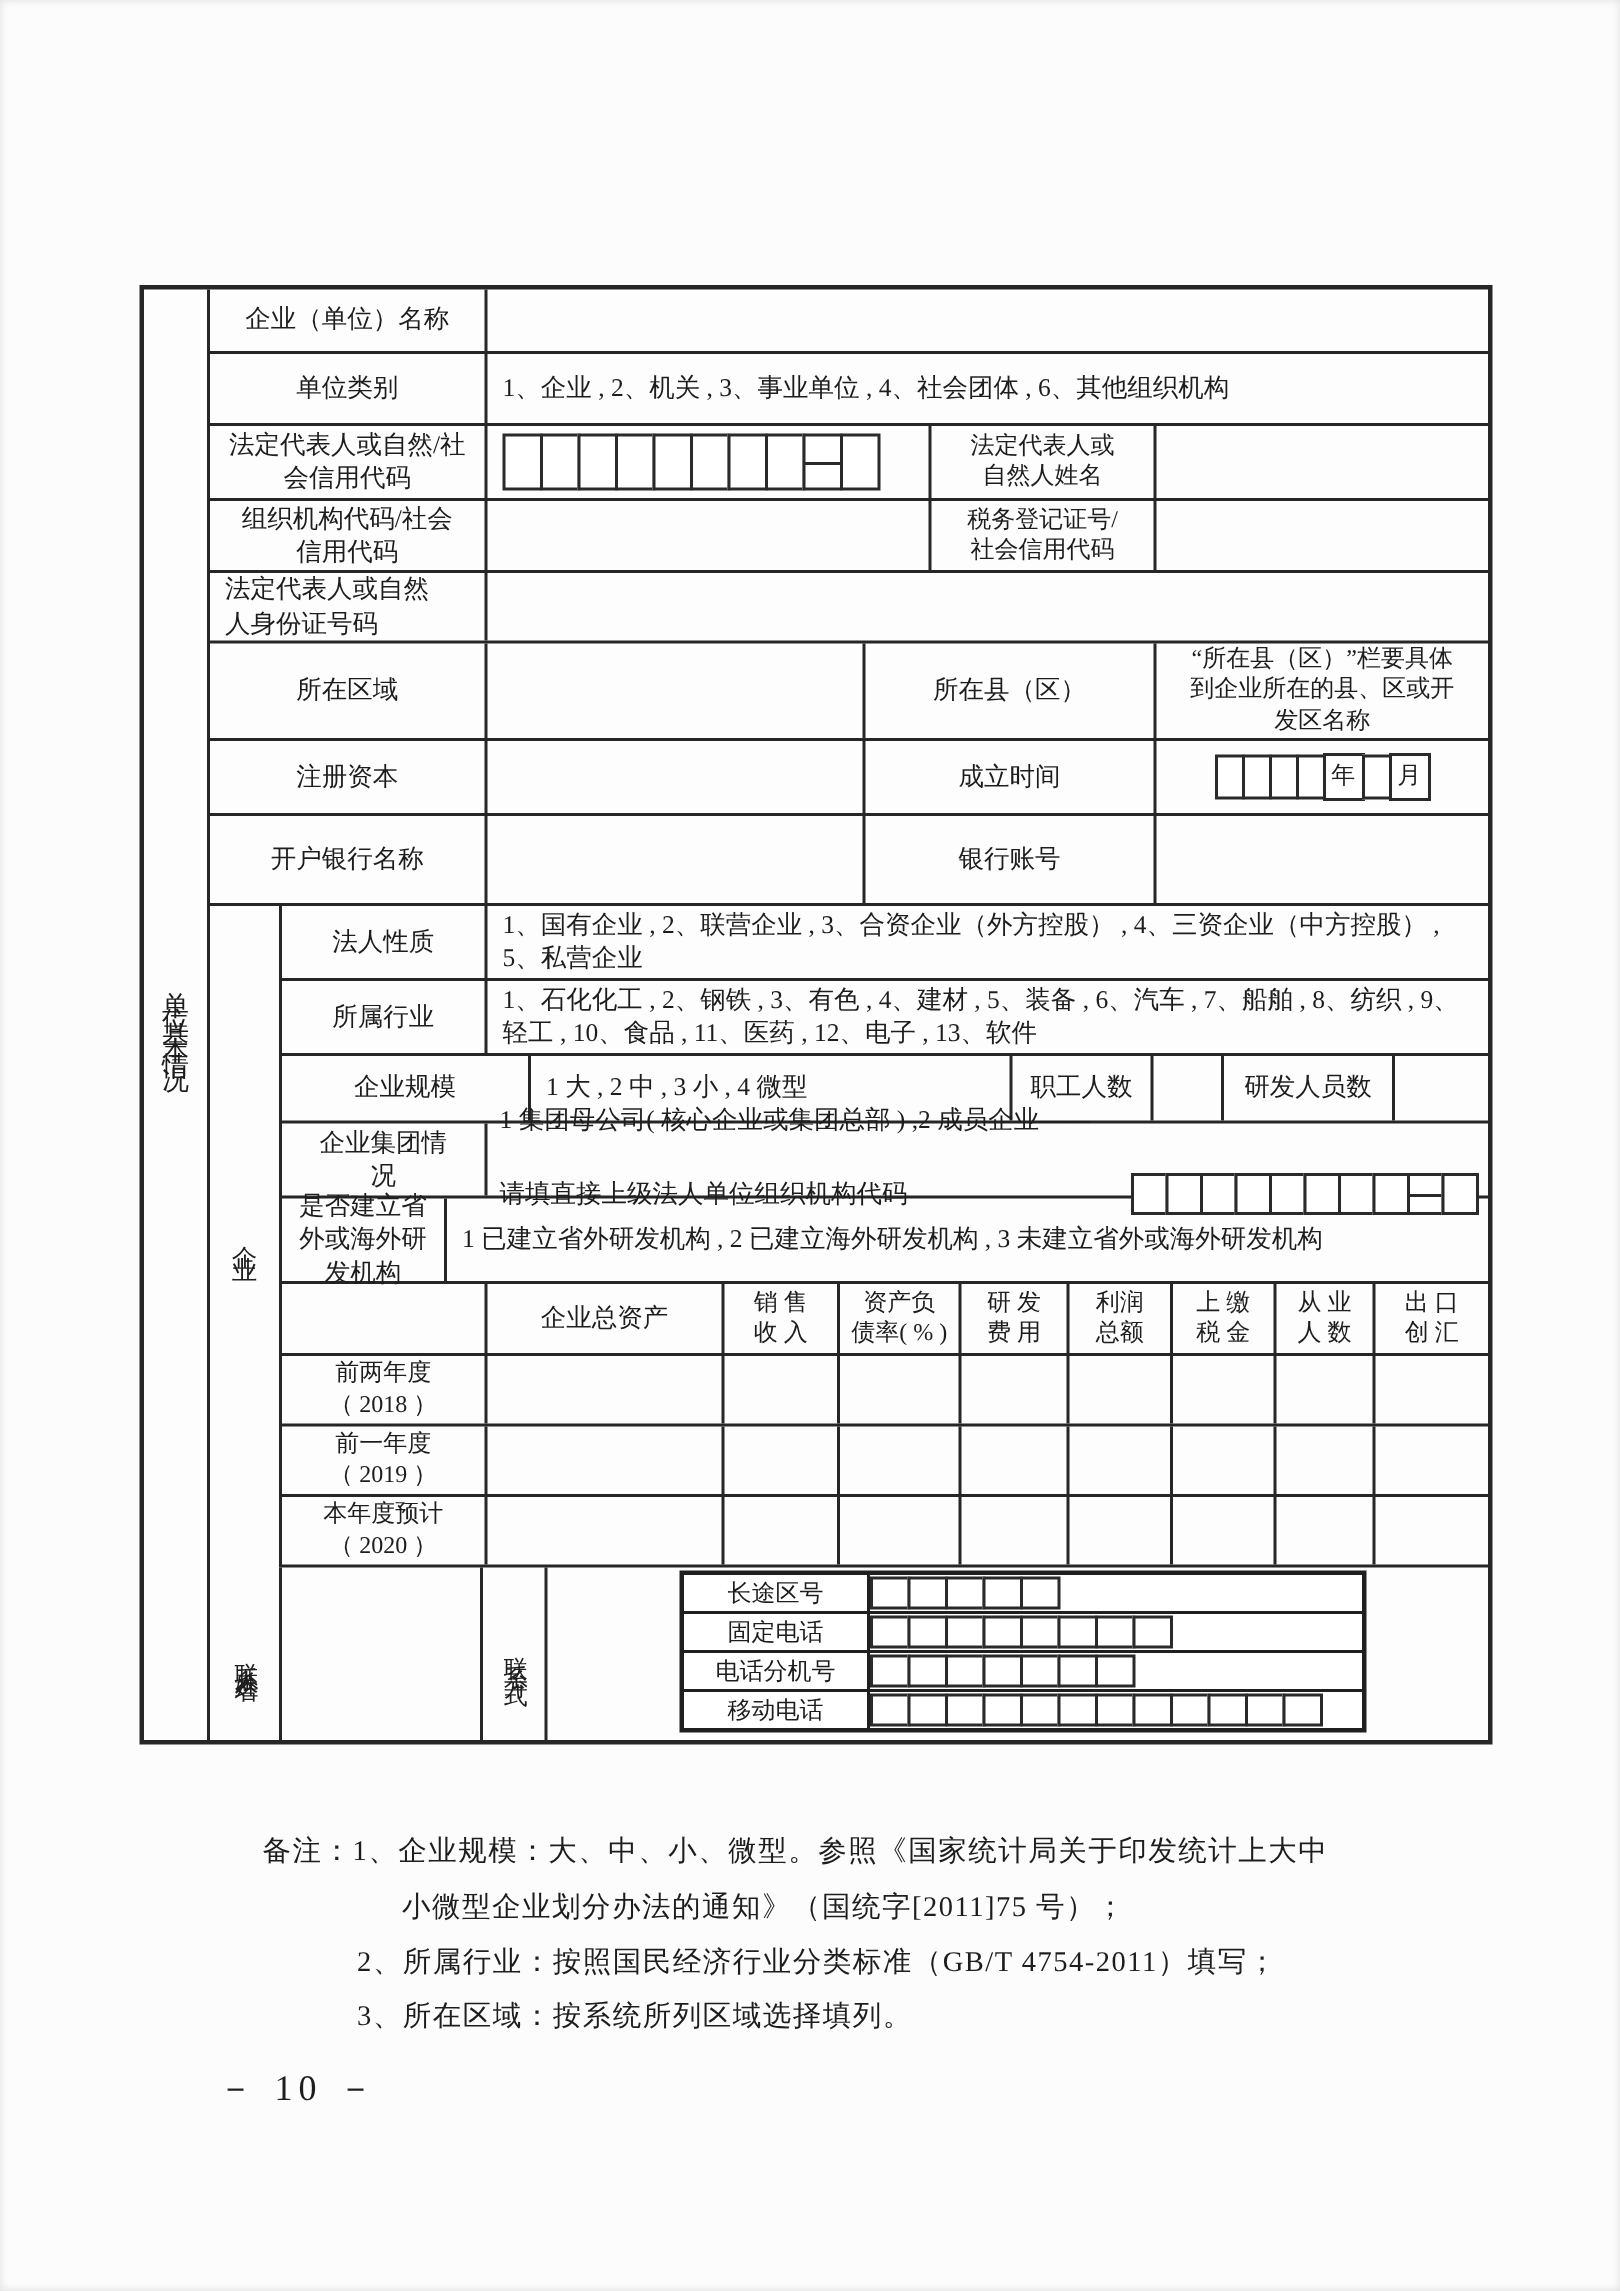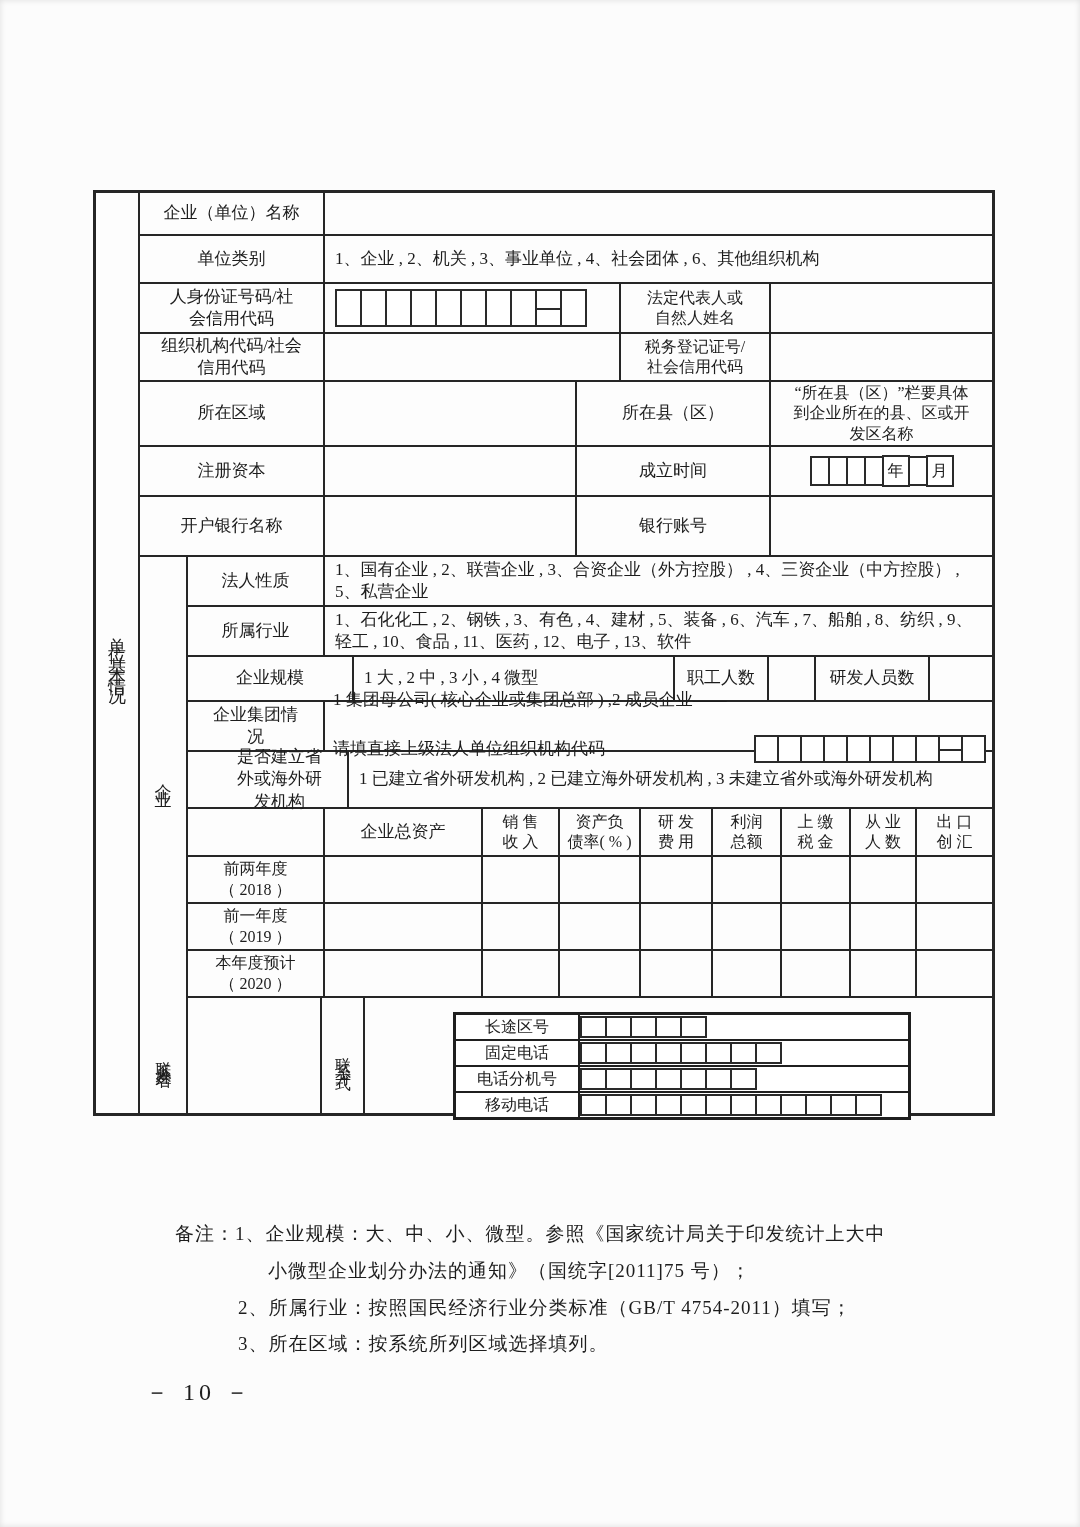--- a/index.html
+++ b/index.html
@@ -43,21 +43,21 @@
   .bx:first-child { margin-left:0; }
   .bx.split::after { content:""; position:absolute; left:-1px; right:-1px; top:50%; border-top:2px solid #2a2a2a; }
   .bx.sm { width:25px; height:28px; }
   .bx.tick { width:20px; height:30px; }
   .bx.unit { width:28px; height:32px; display:flex; align-items:center; justify-content:center; font-size:16px; }
   
   .grp { flex-direction:column; align-items:stretch; justify-content:center; padding:2px 6px 2px 8px;gap:24px; }
   .grp .gline2 { display:flex; justify-content:space-between; align-items:center; }
   
   .subtable {
-    width:458px; height:108px; margin-top:14px;
+    width:458px; height:108px; margin-top:2px;
     border:3px solid #1f1f1f; display:flex; flex-direction:column; background:#fff;
   }
   .subtable .srow { flex:1; display:flex; border-bottom:2px solid #1f1f1f; }
   .subtable .srow:last-child { border-bottom:none; }
   .subtable .slbl { width:124px; border-right:2px solid #1f1f1f; display:flex; align-items:center; justify-content:center; font-size:16px; }
   .subtable .sboxes { flex:1; display:flex; align-items:center; }
   .pbx { width:27px; height:22px; border:2px solid #2a2a2a; margin-left:-2px; background:#fff; }
   .pbx:first-child { margin-left:0; }
   
   .remark { position:absolute; font-size:19px; letter-spacing:1px; white-space:nowrap; }
@@ -80,21 +80,21 @@
         <div class="c lbl" style="width:185px;">企业（单位）名称</div>
         <div class="c cl" style="flex:1;"></div>
       </div>
 
       <div class="r" style="height:48px;">
         <div class="c lbl" style="width:185px;">单位类别</div>
         <div class="c cl left" style="flex:1;">1、企业 , 2、机关 , 3、事业单位 , 4、社会团体 , 6、其他组织机构</div>
       </div>
 
       <div class="r" style="height:50px;">
-        <div class="c lbl" style="width:185px;">人身份证号码/社
+        <div class="c lbl" style="width:185px;">法定代表人或自然/社
 会信用代码</div>
         <div class="c left" style="width:296px;">
           <div class="boxstrip">
             <div class="bx"></div><div class="bx"></div><div class="bx"></div><div class="bx"></div><div class="bx"></div>
             <div class="bx"></div><div class="bx"></div><div class="bx"></div><div class="bx split"></div><div class="bx"></div>
           </div>
         </div>
         <div class="c small" style="width:150px;">法定代表人或
 自然人姓名</div>
         <div class="c cl" style="flex:1;"></div>
@@ -102,20 +102,25 @@
 
       <div class="r" style="height:48px;">
         <div class="c lbl" style="width:185px;">组织机构代码/社会
 信用代码</div>
         <div class="c" style="width:296px;"></div>
         <div class="c small" style="width:150px;">税务登记证号/
 社会信用代码</div>
         <div class="c cl" style="flex:1;"></div>
       </div>
 
+      <div class="r" style="height:47px;">
+        <div class="c lbl" style="width:185px; text-align:left; justify-content:flex-start; padding-left:10px;">法定代表人或自然
+人身份证号码</div>
+        <div class="c cl" style="flex:1;"></div>
+      </div>
 
       <div class="r" style="height:65px;">
         <div class="c lbl" style="width:185px;">所在区域</div>
         <div class="c" style="width:252px;"></div>
         <div class="c" style="width:194px;">所在县（区）</div>
         <div class="c cl small" style="flex:1; padding:0 4px;">“所在县（区）”栏要具体
 到企业所在的县、区或开
 发区名称</div>
       </div>
 
@@ -175,21 +180,21 @@
                 <span>请填直接上级法人单位组织机构代码</span>
                 <span class="boxstrip">
                   <span class="bx sm"></span><span class="bx sm"></span><span class="bx sm"></span><span class="bx sm"></span><span class="bx sm"></span>
                   <span class="bx sm"></span><span class="bx sm"></span><span class="bx sm"></span><span class="bx sm split"></span><span class="bx sm"></span>
                 </span>
               </div>
             </div>
           </div>
 
           <div class="r" style="height:57px;">
-            <div class="c lbl" style="width:137px;margin-left:24px;">是否建立省
+            <div class="c lbl" style="width:110px;">是否建立省
 外或海外研
 发机构</div>
             <div class="c cl left" style="flex:1;">1 已建立省外研发机构 , 2 已建立海外研发机构 , 3 未建立省外或海外研发机构</div>
           </div>
 
           <div class="r" style="height:48px;">
             <div class="c" style="width:137px;"></div>
             <div class="c" style="width:158px;">企业总资产</div>
             <div class="c small" style="width:77px;">销 售
 收 入</div>

